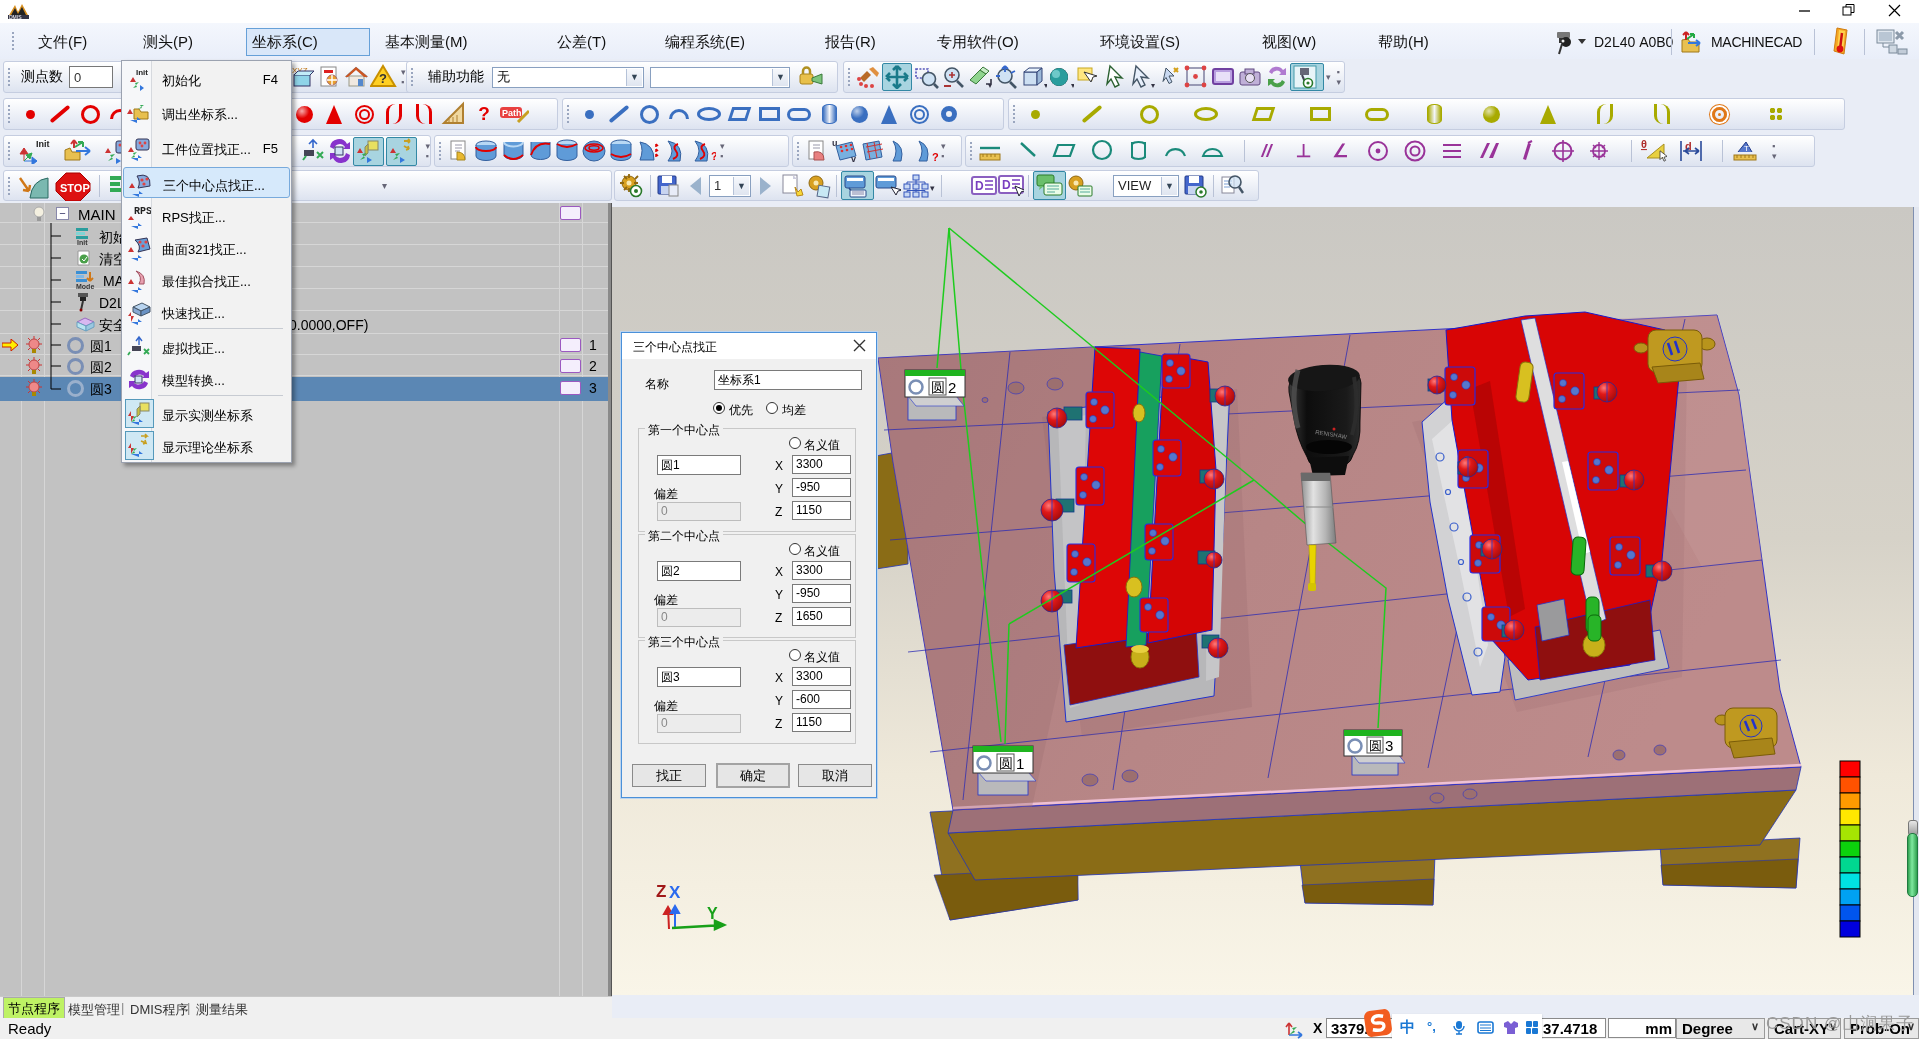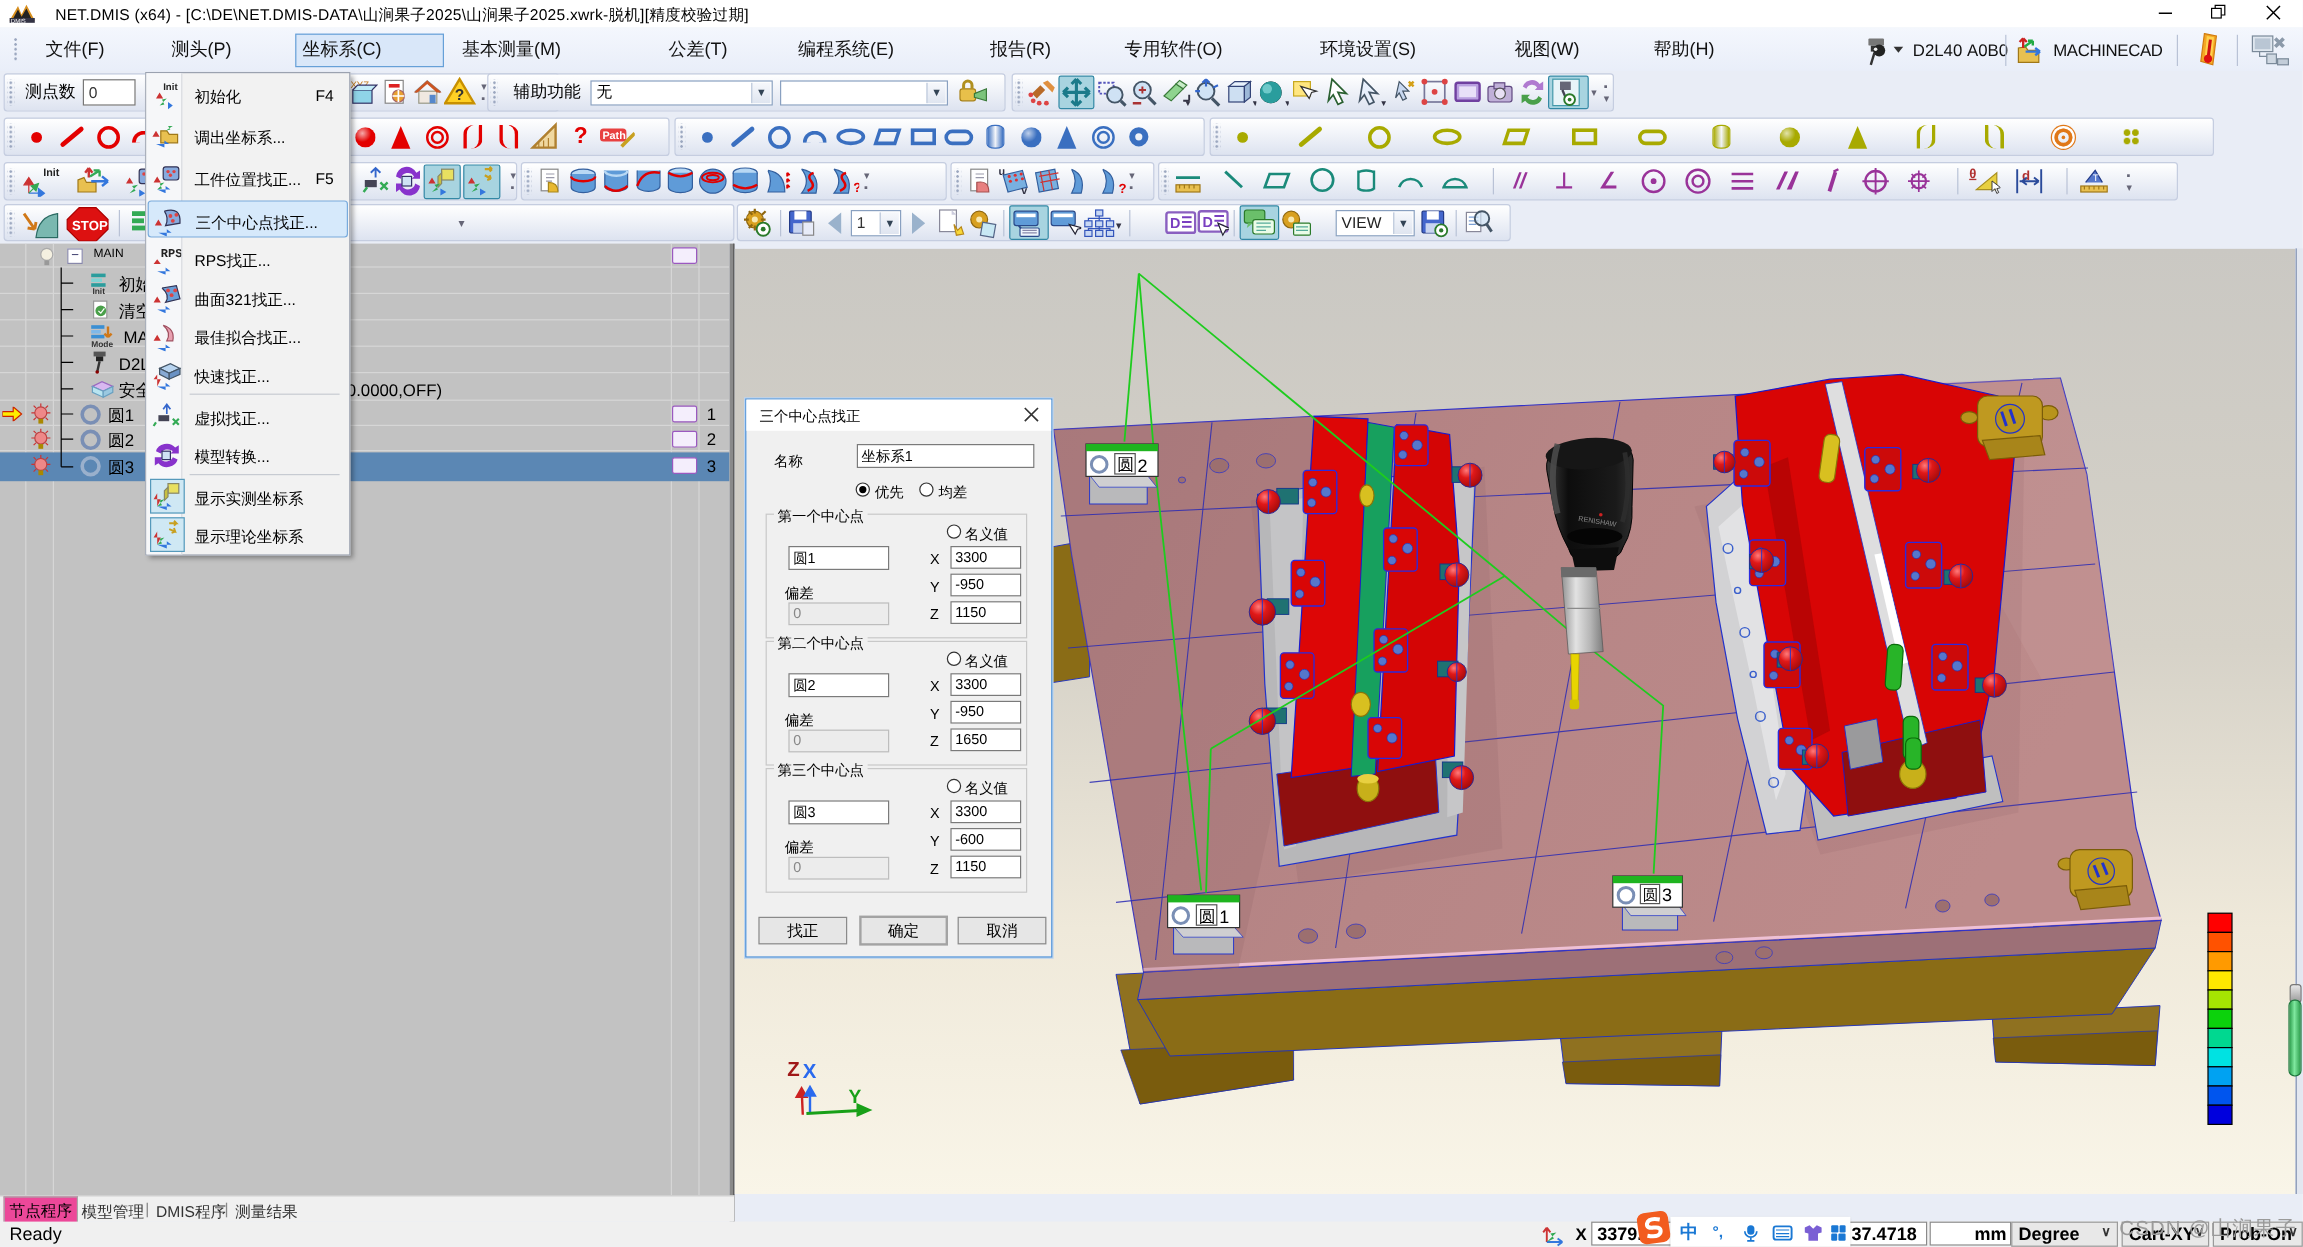--- a/index.html
+++ b/index.html
@@ -81,21 +81,20 @@
 <body>
 <div id="root">
 
 <div id="titlebar" class="abs">
   <svg class="abs" style="left:7px;top:3px" width="24" height="17">
         <polygon points="1,14 8,2 11,9 15,1 22,14" fill="#d89020"></polygon>
         <polygon points="3,14 8,5 11,11 15,4 20,14" fill="#222"></polygon>
         <rect x="1" y="12" width="21" height="4" fill="#334"></rect>
         <text x="2" y="16" font-size="5" fill="#fff" font-family="Liberation Sans">DMIS</text>
       </svg>
-  <div class="ttxt" style="left:46px">NET.DMIS (x64) - [C:\DE\NET.DMIS-DATA\山涧果子2025\山涧果子2025.xwrk-脱机][精度校验过期]</div>
   <svg class="abs" style="left:1798px;top:3px" width="14" height="16">
         <line x1="1" y1="8" x2="12" y2="8" stroke="#000" stroke-width="1.3"></line>
       </svg>
   <svg class="abs" style="left:1842px;top:3px" width="14" height="16">
         <rect x="1" y="4" width="8" height="8" fill="none" stroke="#000"></rect>
         <path d="M4 4 V1.5 H12 V9.5 H9" fill="none" stroke="#000"></path>
       </svg>
   <svg class="abs" style="left:1888px;top:3px" width="14" height="16">
         <path d="M1 2 L12 13 M12 2 L1 13" stroke="#000" stroke-width="1.2"></path>
       </svg>
@@ -947,21 +946,21 @@
 
   <svg class="abs" style="left:0;top:0" width="200" height="200">
     <path d="M51 20 V186 M51 33 h10 M51 55 h10 M51 77 h10 M51 99 h10 M51 121 h10 M51 142 h10 M51 163 h10 M51 186 h10" stroke="#000" stroke-width="1" fill="none"></path>
   </svg>
 
   <svg class="abs" style="left:32px;top:2px" width="14" height="18">
         <circle cx="7" cy="7" r="5" fill="#f4f0e0" stroke="#aaa"></circle>
         <rect x="5" y="12" width="4" height="4" fill="#999"></rect>
       </svg>
   <div class="abs" style="left:56px;top:4px;width:13px;height:13px;background:#fff;border:1px solid #88a;font-size:11px;line-height:11px;text-align:center;color:#336">−</div>
-  <div class="tlabel" style="left:78px;top:3px;font-size:10px">MAIN</div>
+  <div class="tlabel" style="left:78px;top:3px;font-size:15px">MAIN</div>
   <div class="kbico" style="top:3px"></div>
 
   <svg class="abs" style="left:74px;top:23px" width="22" height="20">
         <rect x="2" y="2" width="12" height="3" fill="#2a9d9d"></rect>
         <rect x="2" y="6" width="9" height="3" fill="#7fd4d4"></rect>
         <rect x="2" y="10" width="12" height="3" fill="#2a9d9d"></rect>
         <text x="3" y="19" font-size="7" font-weight="bold" fill="#333" font-family="Liberation Sans">Init</text>
       </svg>
   <div class="tlabel" style="left:99px;top:26px">初始化</div>
 
@@ -1365,21 +1364,21 @@
 </g>
 
 </svg>
 </div>
 
 <div class="abs" style="left:1913px;top:207px;width:6px;height:788px;background:#e3e7f0;border-left:1px solid #7f8fb0"></div>
 <div class="abs" style="left:1908px;top:820px;width:10px;height:16px;background:linear-gradient(#e8e8e8,#9a9a9a);border:1px solid #777;border-radius:3px"></div>
 <div class="abs" style="left:1907px;top:833px;width:11px;height:64px;background:linear-gradient(90deg,#2fa04f,#7fe89f 45%,#2fa04f);border:1px solid #1f7a3f;border-radius:5px"></div>
 
 <div id="ltabs" class="abs" style="font-size:13px">
-  <div class="abs" style="left:3px;top:0px;width:62px;height:22px;background:#ec4899;border:1px solid #aaa;border-bottom:none;text-align:center;line-height:21px">节点程序</div>
+  <div class="abs" style="left:3px;top:0px;width:62px;height:22px;background:#bef264;border:1px solid #aaa;border-bottom:none;text-align:center;line-height:21px">节点程序</div>
   <div class="abs" style="left:68px;top:4px;color:#333">模型管理</div>
       <div class="abs" style="left:121px;top:3px;color:#888">|</div>
   <div class="abs" style="left:130px;top:4px;color:#333">DMIS程序</div>
       <div class="abs" style="left:187px;top:3px;color:#888">|</div>
   <div class="abs" style="left:196px;top:4px;color:#333">测量结果</div>
 </div>
 <div id="statusbar" class="abs">
   <div class="abs" style="left:8px;top:2px;font-size:15px">Ready</div>
   <svg class="abs" style="left:1284px;top:1px" width="22" height="20">
         <path d="M5 16 V4 m0 0 l-3 4 m3 -4 l3 4" stroke="#cc3333" stroke-width="1.6" fill="none"></path>

